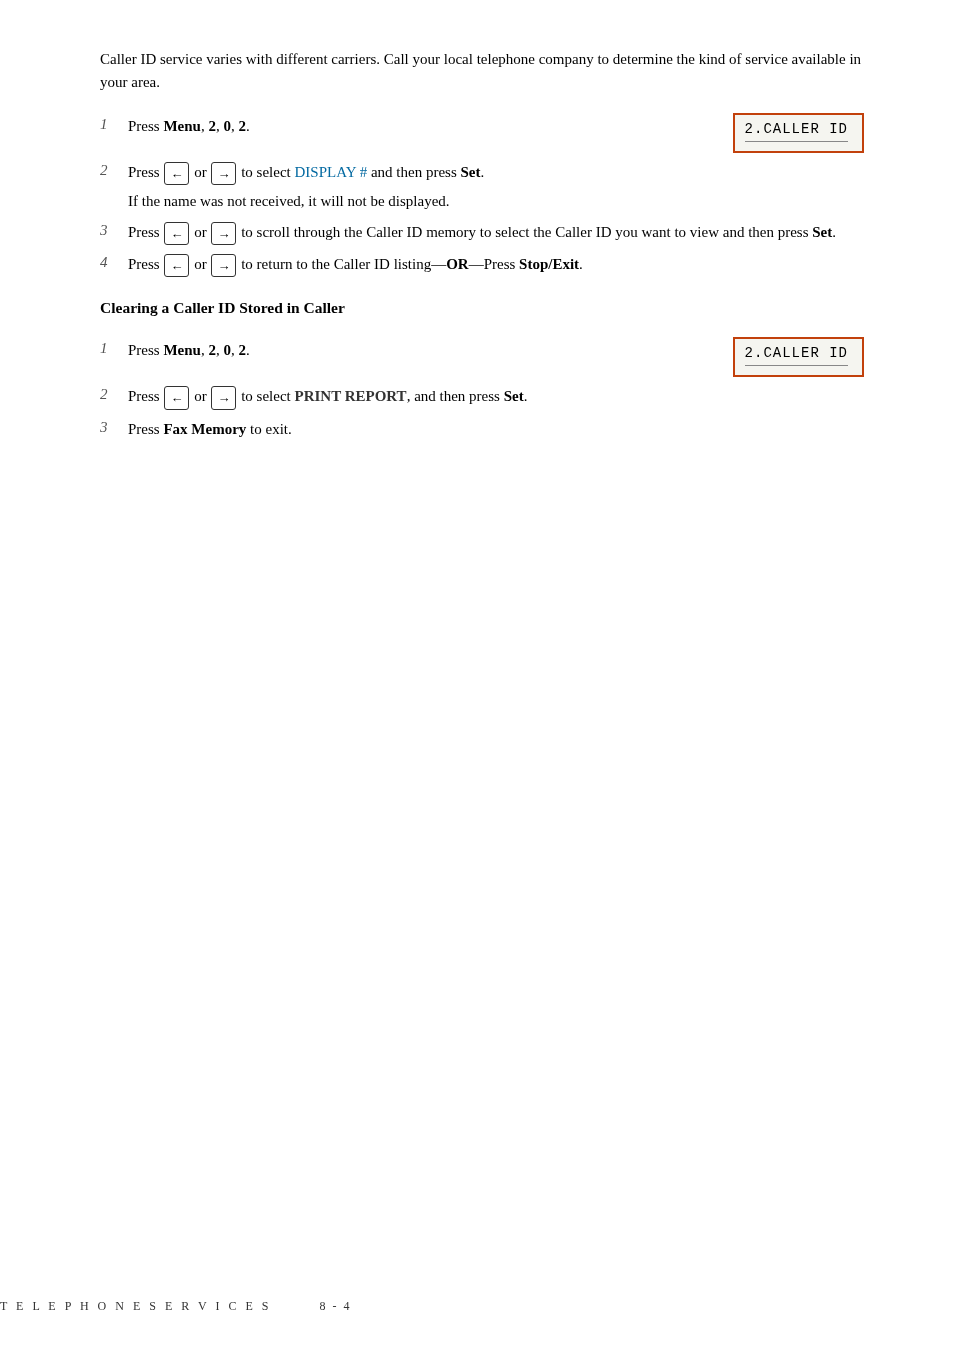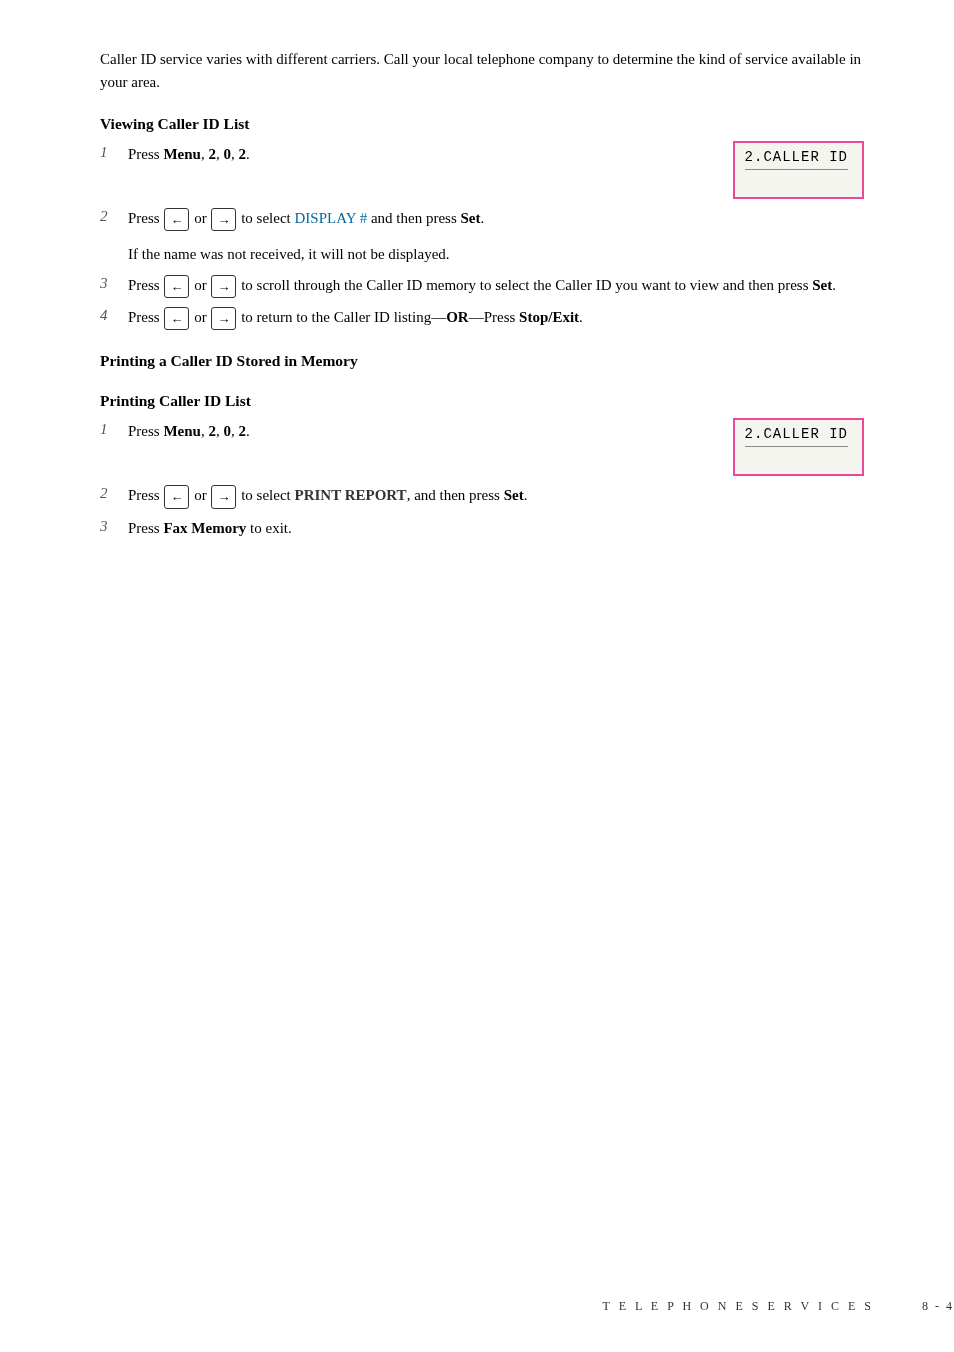--- a/index.html
+++ b/index.html
@@ -41,28 +41,28 @@
       font-size: 15px;
       min-width: 28px;
       padding-top: 1px;
     }
     .step-content {
       flex: 1;
       line-height: 1.5;
     }
     .step-content .sub-text {
       display: block;
-      margin-top: 12px;
+      margin-top: 5px;
     }
     .lcd-box {
       display: inline-block;
-      border: 2px solid #ec4899;
+      border: 2px solid #c2410c;
       font-family: 'Courier New', Courier, monospace;
       font-size: 14px;
-      padding: 6px 14px 22px 10px;
+      padding: 6px 14px 4px 10px;
       letter-spacing: 1px;
       background: #f5f5f0;
       white-space: nowrap;
       float: right;
       margin-top: -2px;
       margin-right: 10px;
     }
     .lcd-row1 {
       display: block;
     }
@@ -101,40 +101,39 @@
     }
     .section-block {
       margin-top: 22px;
       margin-bottom: 4px;
     }
     .footer {
       position: absolute;
       bottom: 38px;
       left: 0;
       right: 0;
-      text-align: right;
+      text-align: left;
       font-size: 12px;
       letter-spacing: 3px;
       color: #333;
     }
     .footer-page {
       letter-spacing: 2px;
     }
     b { font-weight: bold; }
     i { font-style: italic; }
   </style>
 </head>
 <body>
 
 <div class="page">
 
   <p class="intro-text">Caller ID service varies with different carriers.  Call your local telephone company to determine the kind of service available in your area.</p>
 
   <div class="section-block">
-    <div class="section-title">Viewing Caller ID List</div>
 
     <div class="step-row-with-lcd">
       <div class="step-left">
         <div class="step">
           <span class="step-num"><i>1</i></span>
           <span class="step-content">
             Press <b>Menu</b>, <b>2</b>, <b>0</b>, <b>2</b>.
           </span>
         </div>
       </div>
@@ -163,25 +162,24 @@
 
     <div class="step">
       <span class="step-num"><i>4</i></span>
       <span class="step-content">
         Press <span class="arrow-btn">←</span> or <span class="arrow-btn">→</span> to return to the Caller ID listing—<b>OR</b>—Press <b>Stop/Exit</b>.
       </span>
     </div>
   </div>
 
   <div class="section-block">
-    <div class="section-title">Printing a Caller ID Stored in Memory</div>
+    <div class="section-title">Clearing a Caller ID Stored in Caller</div>
   </div>
 
   <div class="section-block">
-    <div class="section-title">Printing Caller ID List</div>
 
     <div class="step-row-with-lcd">
       <div class="step-left">
         <div class="step">
           <span class="step-num"><i>1</i></span>
           <span class="step-content">
             Press <b>Menu</b>, <b>2</b>, <b>0</b>, <b>2</b>.
           </span>
         </div>
       </div>

